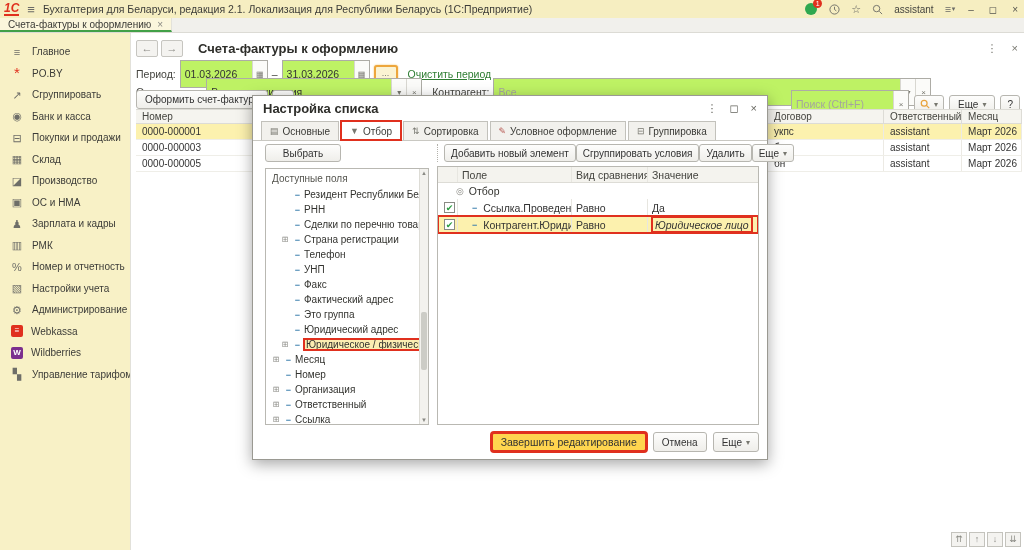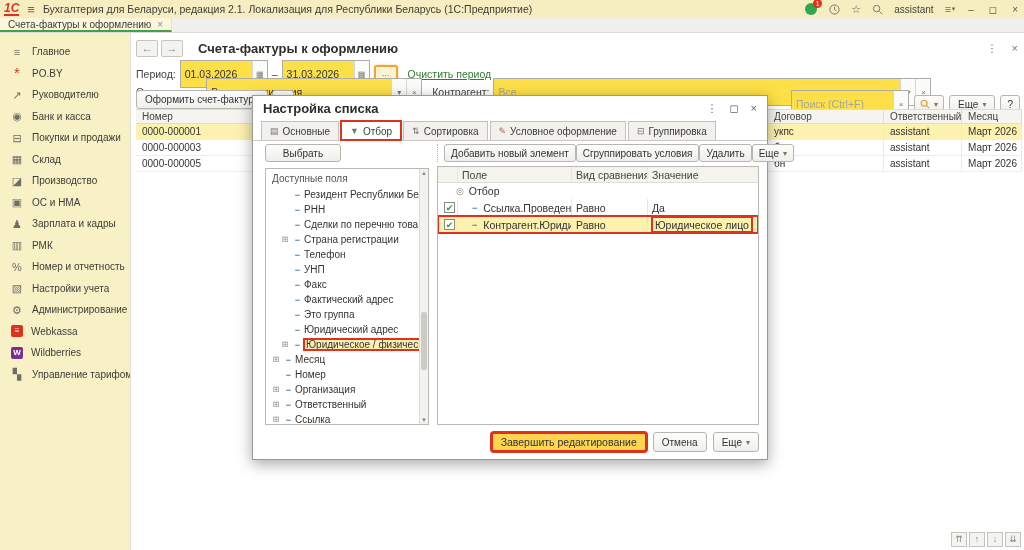--- a/index.html
+++ b/index.html
@@ -47,21 +47,21 @@
   
   .main { position:absolute; left:130px; top:33px; right:0; bottom:0; background:#fff;
     border-left:1px solid #e2e1da; }
   .form-header { position:absolute; left:5px; top:5px; right:6px; height:20px; display:flex; align-items:center; }
   .navbtn { width:22px; height:17px; border:1px solid #c6c5c0; border-radius:2px; background:#f4f3f0;
     color:#8a8a84; font-size:11px; line-height:15px; text-align:center; margin-right:3px; cursor:pointer; }
   .form-title { font-size:13px; font-weight:bold; color:#2e2e2a; margin-left:12px; }
   .hdr-ic { color:#77776f; font-size:11px; margin-left:14px; cursor:pointer; }
   .frow { position:absolute; left:5px; display:flex; align-items:center; gap:4px; }
   .flabel { color:#44443f; }
-  .combo { display:inline-flex; align-items:stretch; height:28px; border:1px solid #adaca6; background:#fde047; }
+  .combo { display:inline-flex; align-items:stretch; height:28px; border:1px solid #adaca6; background:#bef264; }
   .combo input { border:none; outline:none; font-family:inherit; font-size:10.5px; color:#333;
     padding:0 4px; width:100%; background:transparent; }
   .combo input::placeholder { color:#a5a49e; }
   .seg { width:15px; flex:none; display:flex; align-items:center; justify-content:center;
     border-left:1px solid #d8d7d1; color:#77776f; font-size:8px; cursor:pointer; background:#fbfbf9; }
   .link { color:#2e7d32; text-decoration:underline; cursor:pointer; }
   .btn { display:inline-flex; align-items:center; justify-content:center; gap:4px; height:19px;
     padding:0 8px; background:linear-gradient(#fdfdfc,#efeeea); border:1px solid #b7b6b0;
     border-radius:3px; font-size:10px; color:#333; white-space:nowrap; cursor:pointer; }
   .btn .arrow { font-size:8px; color:#77776f; }
@@ -133,21 +133,21 @@
     display:flex; align-items:center; border-right:1px solid #e7e6e0; }
   .frow2 > div:last-child { border-right:none; }
   .rootrow { height:16px; display:flex; align-items:center; padding-left:18px; gap:5px; color:#33332f; }
   .rooticon { color:#8a8a84; font-size:9px; }
   .cbx { width:11px; height:11px; border:1px solid #8a8a84; background:#fff; display:inline-flex;
     align-items:center; justify-content:center; font-size:9px; color:#2f9e44; margin:0 auto; }
   .fieldcell { gap:4px; }
   .fieldcell .dash { color:#3b7fae; font-weight:bold; font-size:9px; padding:0 2px 0 10px; }
   .rowsel { background:#fcf1ae; }
   .vhl { background:#fcf1ae; outline:2px solid #e0301e; outline-offset:-1px; padding:0 3px;
-    height:15px; display:inline-flex; align-items:center; }
+    height:15px; display:inline-flex; align-items:center;font-style:italic; }
   .dlg-footer { position:absolute; right:8px; bottom:7px; display:flex; align-items:flex-end; gap:6px; }
   .finish { background:#ffd54f; border:2px solid #e0301e; height:21px; font-size:10.5px; }
   .dlg-footer .btn { height:20px; }
 
   svg.ic { display:block; }
 </style>
 </head>
 <body>
 
 <div class="titlebar">
@@ -194,21 +194,21 @@
   <div class="side-item">
       <span class="sicon">≡</span>
       <span class="slabel">Главное</span>
     </div>
   <div class="side-item">
       <span class="sicon red">*</span>
       <span class="slabel">PO.BY</span>
     </div>
   <div class="side-item">
       <span class="sicon">↗</span>
-      <span class="slabel">Руководителю</span>
+      <span class="slabel">Сгруппировать</span>
     </div>
   <div class="side-item">
       <span class="sicon">◉</span>
       <span class="slabel">Банк и касса</span>
     </div>
   <div class="side-item">
       <span class="sicon">⊟</span>
       <span class="slabel">Покупки и продажи</span>
     </div>
   <div class="side-item">

